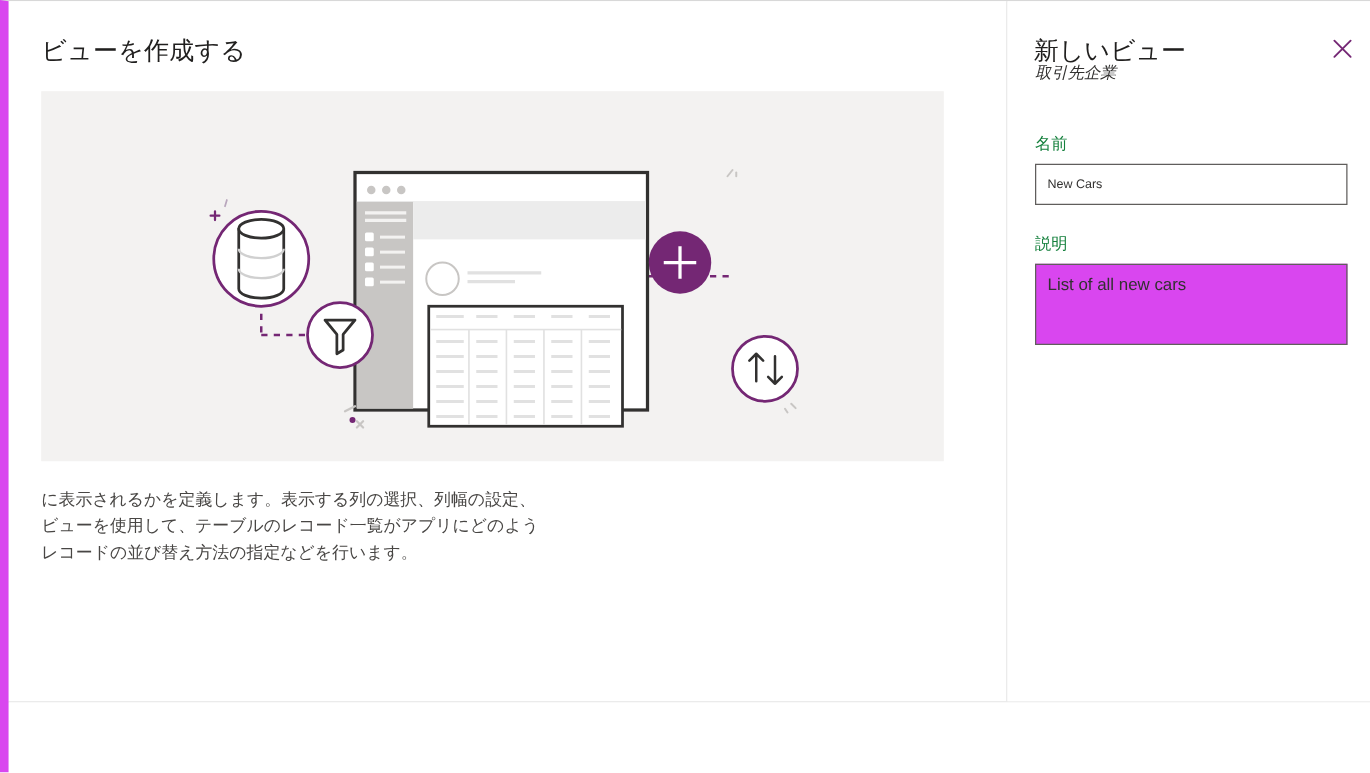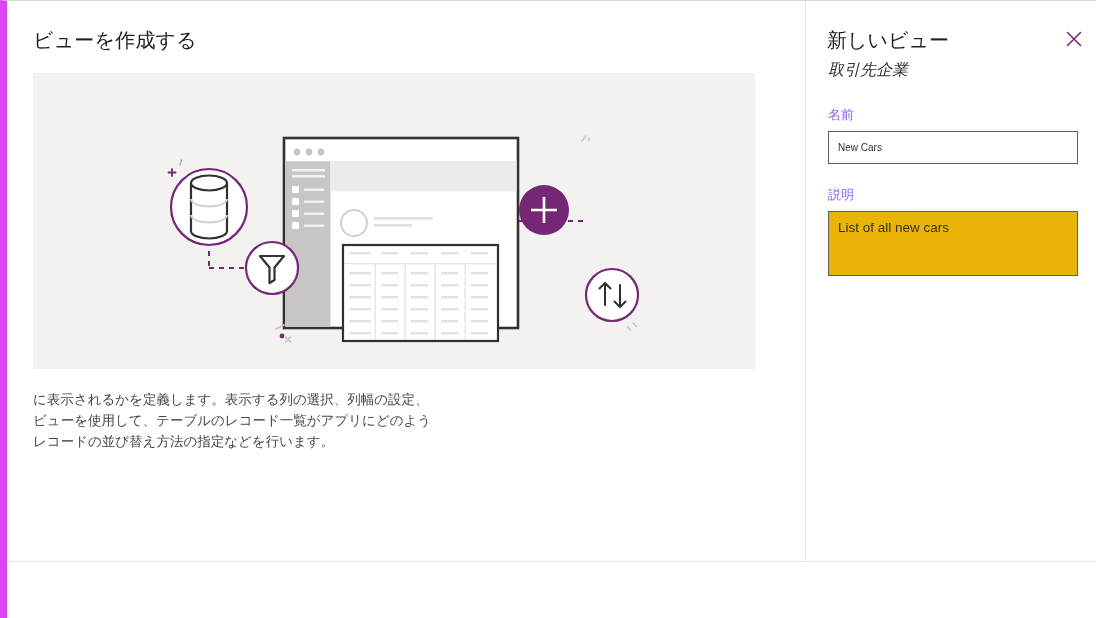--- a/index.html
+++ b/index.html
@@ -73,40 +73,40 @@
     background: #ffffff;
   }
   #panel-title {
     position: absolute;
     left: 21px; top: 26px;
     font-size: 20px;
     color: #201f1e;
   }
   #panel-subtitle {
     position: absolute;
-    left: 22px; top: 59px;
-    font-size: 16px;
+    left: 22px; top: 48px;
+    font-size: 13px;
     font-style: italic;
     color: #323130;
   }
   #close-button {
     position: absolute;
     right: 13px; top: 22px;
     width: 32px; height: 32px;
     display: flex; align-items: center; justify-content: center;
     cursor: pointer;
     background: transparent;
     border: none;
     padding: 0;
   }
 
   .field-label {
     position: absolute;
     font-size: 13px;
-    color: #8b5cf6;
+    color: #15803d;
     text-align: right;
   }
   #label-name { left: 22px; top: 105px; }
   #label-description { left: 22px; top: 185px; }
 
   #name-input {
     position: absolute;
     left: 22px; top: 130px;
     width: 250px; height: 33px;
     border: 1px solid #605e5c;
@@ -121,21 +121,21 @@
   #description-input {
     position: absolute;
     left: 22px; top: 210px;
     width: 250px; height: 65px;
     border: 1px solid #605e5c;
     border-radius: 0;
     padding: 7px 9px;
     font-size: 13.5px;
     color: #323130;
     font-family: "Liberation Sans", "DejaVu Sans", sans-serif;
-    background: #eab308;
+    background: #d946ef;
     resize: none;
     outline: none;
     line-height: 18px;
   }
 
   
   #footer {
     position: absolute;
     left: 0; top: 561px;
     width: 1096px; height: 57px;

